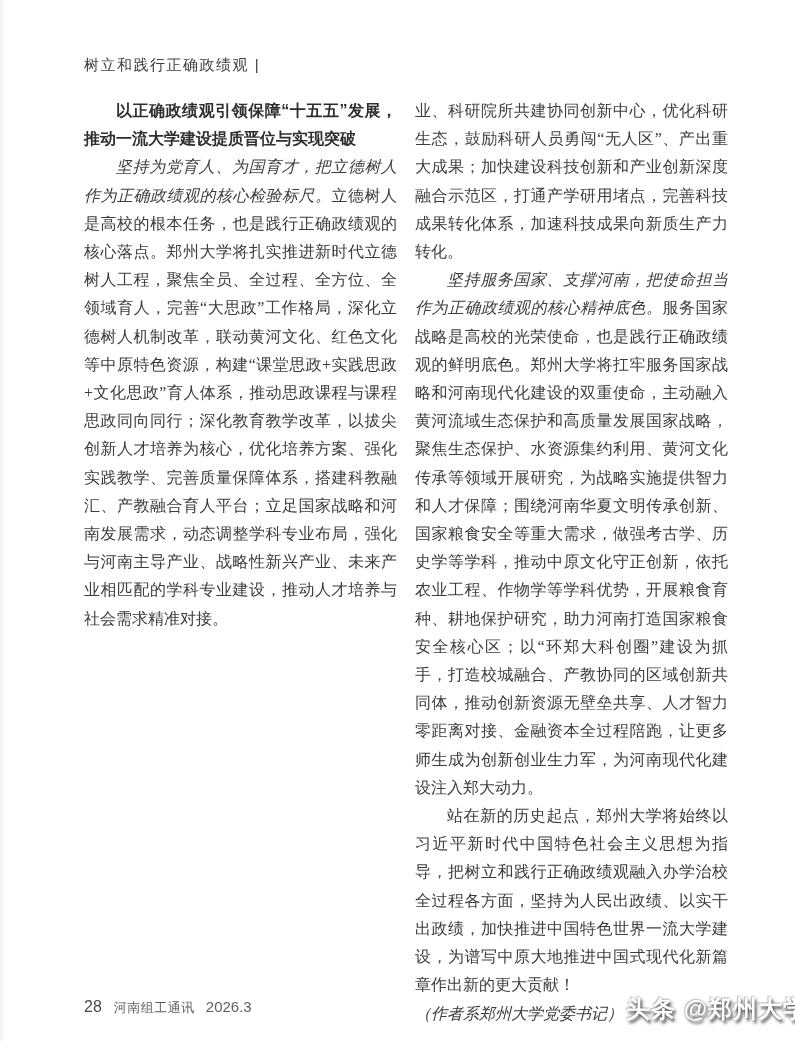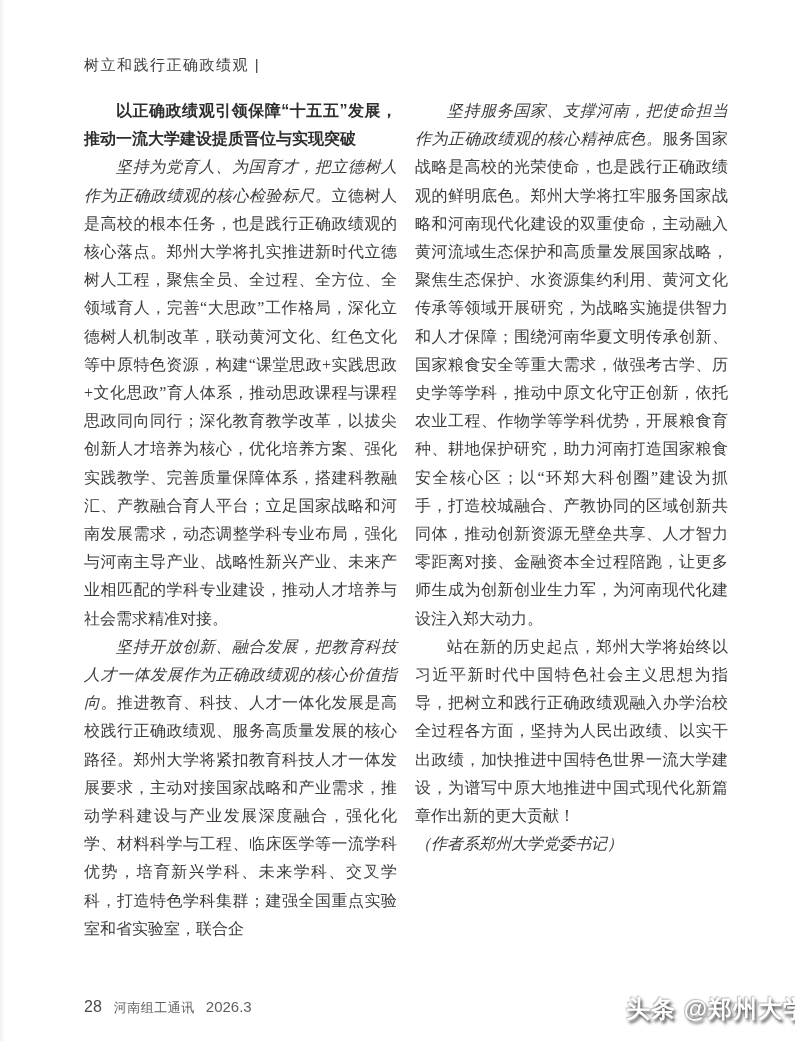--- a/index.html
+++ b/index.html
@@ -67,24 +67,24 @@
 
   <div class="scan-edge"></div>
 
   <div class="running-head">
     <span>树立和践行正确政绩观 |</span>
   </div>
 
   <div class="col col-left">
     <p class="section-heading">以正确政绩观引领保障“十五五”发展，推动一流大学建设提质晋位与实现突破</p>
     <p class="body-text indent"><span class="kaiti">坚持为党育人、为国育才，把立德树人作为正确政绩观的核心检验标尺。</span><span>立德树人是高校的根本任务，也是践行正确政绩观的核心落点。郑州大学将扎实推进新时代立德树人工程，聚焦全员、全过程、全方位、全领域育人，完善“大思政”工作格局，深化立德树人机制改革，联动黄河文化、红色文化等中原特色资源，构建“课堂思政+实践思政+文化思政”育人体系，推动思政课程与课程思政同向同行；深化教育教学改革，以拔尖创新人才培养为核心，优化培养方案、强化实践教学、完善质量保障体系，搭建科教融汇、产教融合育人平台；立足国家战略和河南发展需求，动态调整学科专业布局，强化与河南主导产业、战略性新兴产业、未来产业相匹配的学科专业建设，推动人才培养与社会需求精准对接。</span></p>
-    <p class="body-text indent"><span class="kaiti">坚持开放创新、融合发展，把教育科技人才一体发展作为正确政绩观的核心价值指向。</span><span>推进教育、科技、人才一体化发展是高校践行正确政绩观、服务高质量发展的核心路径。郑州大学将紧扣教育科技人才一体发展要求，主动对接国家战略和产业需求，推动学科建设与产业发展深度融合，强化化学、材料科学与工程、临床医学等一流学科优势，培育新兴学科、未来学科、交叉学科，打造特色学科集群；建强全国重点实验室和省实验室，联合企</span></p>
   </div>
 
   <div class="col col-right">
+    <p class="body-text">业、科研院所共建协同创新中心，优化科研生态，鼓励科研人员勇闯“无人区”、产出重大成果；加快建设科技创新和产业创新深度融合示范区，打通产学研用堵点，完善科技成果转化体系，加速科技成果向新质生产力转化。</p>
     <p class="body-text indent"><span class="kaiti">坚持服务国家、支撑河南，把使命担当作为正确政绩观的核心精神底色。</span><span>服务国家战略是高校的光荣使命，也是践行正确政绩观的鲜明底色。郑州大学将扛牢服务国家战略和河南现代化建设的双重使命，主动融入黄河流域生态保护和高质量发展国家战略，聚焦生态保护、水资源集约利用、黄河文化传承等领域开展研究，为战略实施提供智力和人才保障；围绕河南华夏文明传承创新、国家粮食安全等重大需求，做强考古学、历史学等学科，推动中原文化守正创新，依托农业工程、作物学等学科优势，开展粮食育种、耕地保护研究，助力河南打造国家粮食安全核心区；以“环郑大科创圈”建设为抓手，打造校城融合、产教协同的区域创新共同体，推动创新资源无壁垒共享、人才智力零距离对接、金融资本全过程陪跑，让更多师生成为创新创业生力军，为河南现代化建设注入郑大动力。</span></p>
     <p class="body-text indent">站在新的历史起点，郑州大学将始终以习近平新时代中国特色社会主义思想为指导，把树立和践行正确政绩观融入办学治校全过程各方面，坚持为人民出政绩、以实干出政绩，加快推进中国特色世界一流大学建设，为谱写中原大地推进中国式现代化新篇章作出新的更大贡献！</p>
     <p class="author-note">（作者系郑州大学党委书记）</p>
   </div>
 
   <div class="footer">
     <span class="page-num">28</span>
     <span class="journal">河南组工通讯</span>
     <span class="issue">2026.3</span>
   </div>

